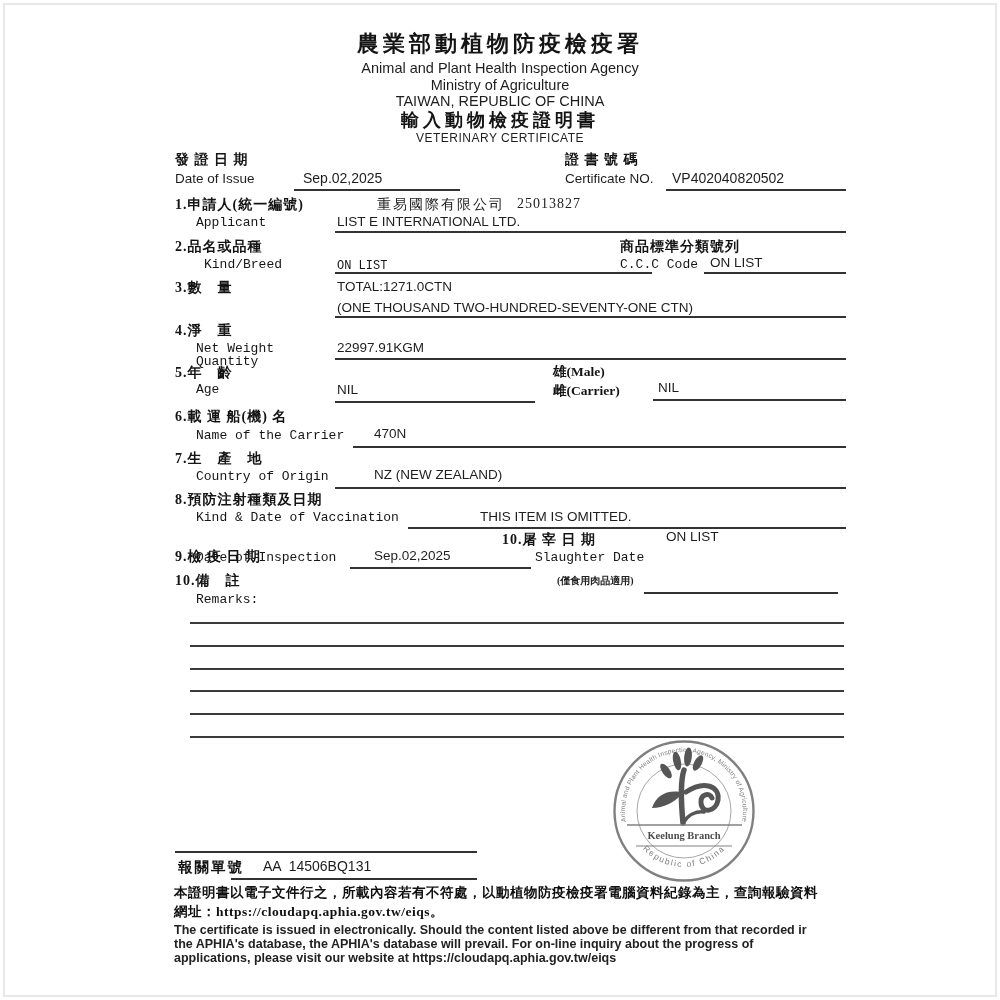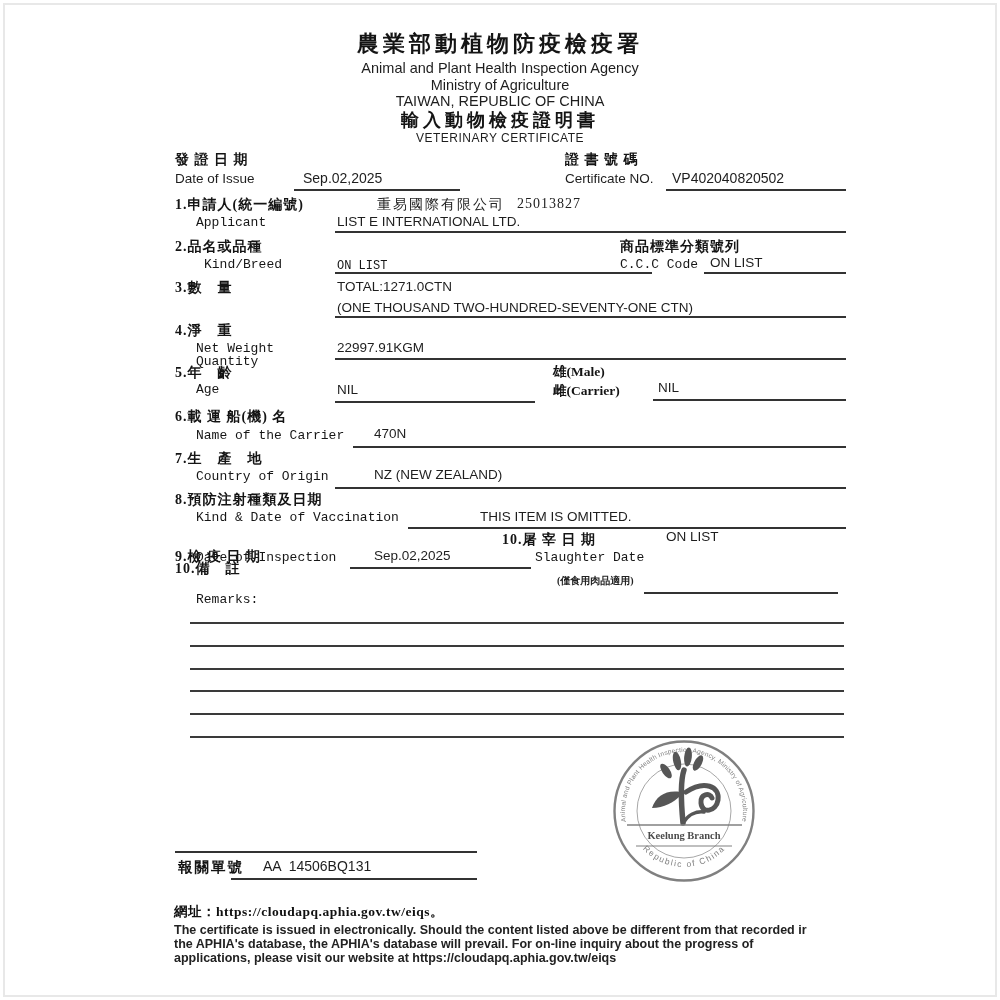--- a/index.html
+++ b/index.html
@@ -95,21 +95,21 @@
   <div class="line" style="left:408px; top:527px; width:438px;"></div>
 
   <span class="abs zh" style="left:175px; top:548px;">9.檢 疫 日 期</span>
   <span class="abs zh" style="left:502px; top:531px;">10.屠 宰 日 期</span>
   <span class="abs sans" style="left:666px; top:529px;">ON LIST</span>
   <span class="abs mono" style="left:196px; top:550px;">Date of Inspection</span>
   <span class="abs sans" style="left:374px; top:548px;">Sep.02,2025</span>
   <div class="line" style="left:350px; top:567px; width:181px;"></div>
   <span class="abs mono" style="left:535px; top:550px;">Slaughter Date</span>
 
-  <span class="abs zh" style="left:175px; top:560px;">10.備　註</span>
+  <span class="abs zh" style="left:175px; top:572px;">10.備　註</span>
   <span class="abs zhsmall" style="left:557px; top:574px;">(僅食用肉品適用)</span>
   <div class="line" style="left:644px; top:592px; width:194px;"></div>
   <span class="abs mono" style="left:196px; top:592px;">Remarks:</span>
 
   <div class="thinline" style="left:190px; top:622px; width:654px;"></div>
   <div class="thinline" style="left:190px; top:645px; width:654px;"></div>
   <div class="thinline" style="left:190px; top:668px; width:654px;"></div>
   <div class="thinline" style="left:190px; top:690px; width:654px;"></div>
   <div class="thinline" style="left:190px; top:713px; width:654px;"></div>
   <div class="thinline" style="left:190px; top:736px; width:654px;"></div>
@@ -143,17 +143,18 @@
     <line x1="27" y1="95" x2="142" y2="95" stroke="#6f6f6f" stroke-width="1.4"></line>
     <text x="84" y="109" text-anchor="middle" style="font-family:'Liberation Serif',serif; font-weight:bold; font-size:10.5px; fill:#333;">Keelung Branch</text>
     <line x1="36" y1="116" x2="132" y2="116" stroke="#6f6f6f" stroke-width="1.2"></line>
   </svg>
 
   <div class="line" style="left:175px; top:851px; width:302px;"></div>
   <span class="abs zh" style="left:178px; top:858px; font-size:14.5px; letter-spacing:2px;">報關單號</span>
   <span class="abs sansbig" style="left:263px; top:858px;">AA  14506BQ131</span>
   <div class="line" style="left:231px; top:878px; width:246px;"></div>
 
+  <span class="abs zhfoot" style="left:174px; top:884px;">本證明書以電子文件行之，所載內容若有不符處，以動植物防疫檢疫署電腦資料紀錄為主，查詢報驗資料</span>
   <span class="abs zhfoot" style="left:174px; top:903px;">網址：https://cloudapq.aphia.gov.tw/eiqs。</span>
   <span class="abs enfoot" style="left:174px; top:923px;">The certificate is issued in electronically. Should the content listed above be different from that recorded ir</span>
   <span class="abs enfoot" style="left:174px; top:937px;">the APHIA's database, the APHIA's database will prevail. For on-line inquiry about the progress of</span>
   <span class="abs enfoot" style="left:174px; top:951px;">applications, please visit our website at https://cloudapq.aphia.gov.tw/eiqs</span>
 </div>
 
 </body></html>

